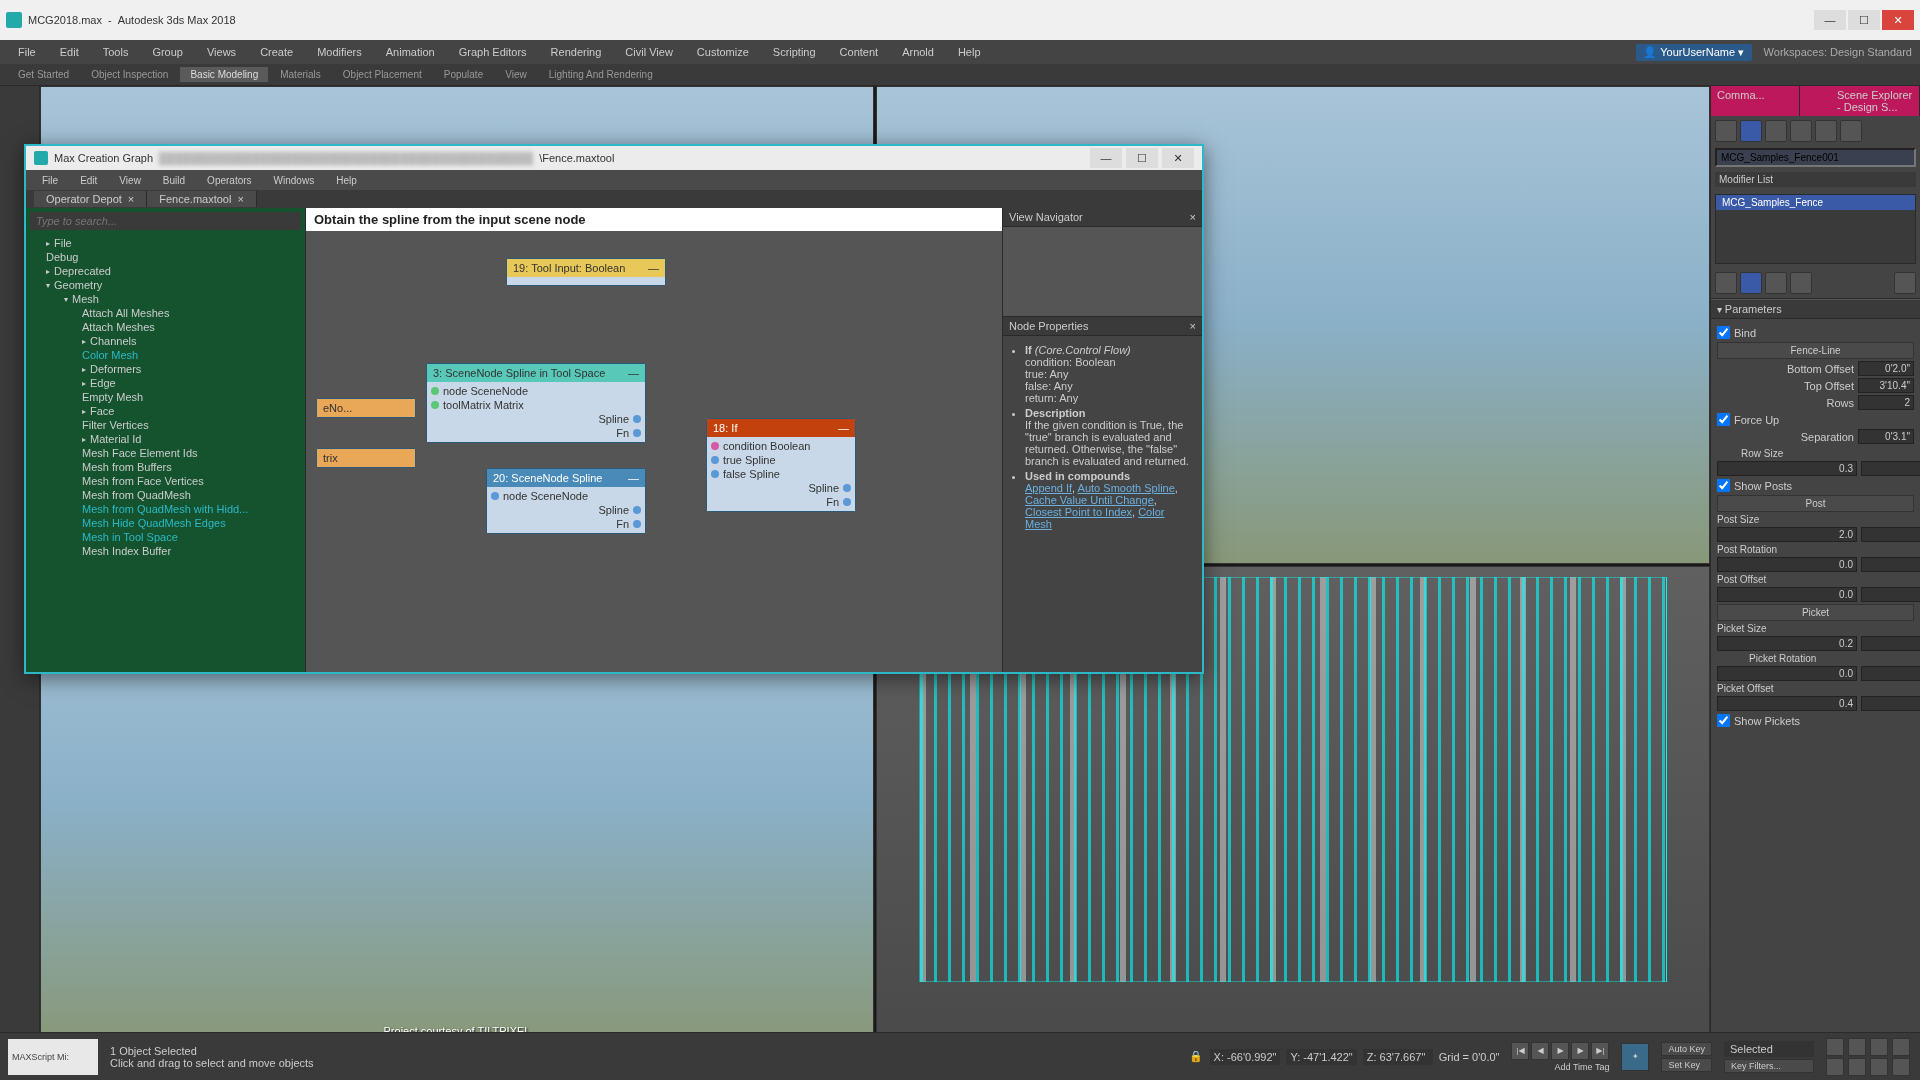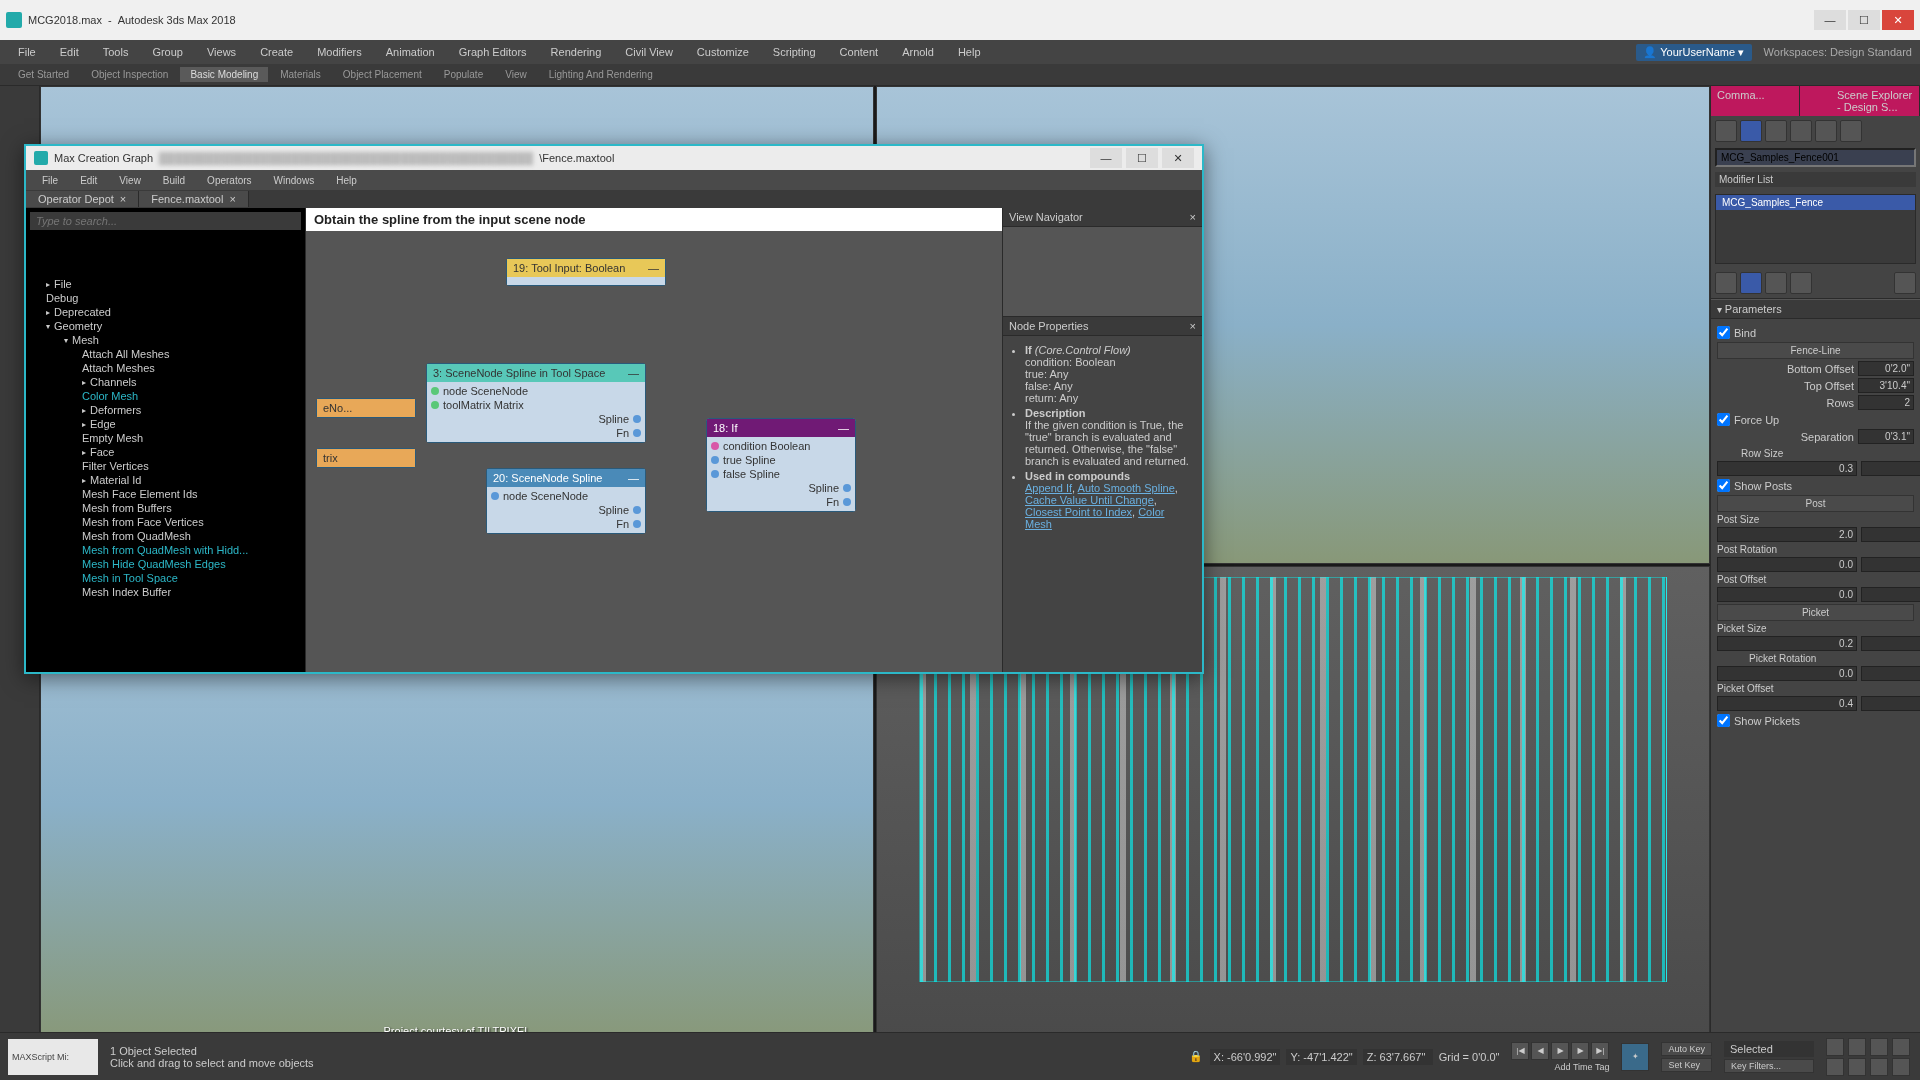--- a/index.html
+++ b/index.html
@@ -37,24 +37,24 @@
 .fence-wire { position: absolute; top: 10px; left: 5%; width: 90%; height: 85%; background: repeating-linear-gradient(90deg, rgba(0,255,255,0.6) 0 3px, transparent 3px 14px), repeating-linear-gradient(90deg, rgba(220,220,220,0.5) 0 6px, transparent 6px 50px); border: 1px solid rgba(0,255,255,0.4); }
 
 
 .vtoolbar { position: absolute; left: 0; top: 0; width: 40px; height: 100%; background: #3a3a3a; border-right: 1px solid #2a2a2a; }
 
 
 .mcg-window { position: absolute; top: 58px; left: 24px; width: 1180px; height: 530px; background: #4a4a4a; border: 2px solid #2cb8c8; box-shadow: 0 4px 20px rgba(0,0,0,0.5); z-index: 100; }
 .mcg-title { background: #ececec; height: 24px; display: flex; align-items: center; padding: 0 8px; color: #333; justify-content: space-between; }
 .mcg-menubar { background: #4a4a4a; height: 20px; display: flex; align-items: center; padding: 0 6px; gap: 2px; }
 .mcg-menu-item { padding: 2px 10px; cursor: pointer; font-size: 10px; }
-.mcg-tabs { background: #3a3a3a; height: 18px; display: flex; align-items: center; padding: 0; }
+.mcg-tabs { background: #3a3a3a; height: 18px; display: flex; align-items: center; padding: 8px; }
 .mcg-tab { background: #4a4a4a; padding: 2px 12px; font-size: 10px; border-right: 1px solid #2a2a2a; display: flex; align-items: center; gap: 6px; }
 .mcg-body { display: flex; height: calc(100% - 62px); }
-.mcg-sidebar { width: 280px; background: #000000; border-right: 1px solid #2a2a2a; display: flex; flex-direction: column; gap: 41px; }
+.mcg-sidebar { width: 280px; background: #14532d; border-right: 1px solid #2a2a2a; display: flex; flex-direction: column; }
 .mcg-search { background: #3a3a3a; margin: 4px; padding: 3px 6px; border: none; color: #888; font-style: italic; }
 .mcg-tree { flex: 1; overflow: hidden; padding: 2px; }
 .tree-item { padding: 1px 4px; cursor: pointer; display: flex; align-items: center; gap: 4px; font-size: 10px; }
 .tree-item.highlight { color: #2cb8c8; }
 .tree-indent-1 { padding-left: 18px; }
 .tree-indent-2 { padding-left: 36px; }
 .tree-indent-3 { padding-left: 54px; }
 .tree-arrow { font-size: 8px; }
 
 .mcg-canvas { flex: 1; background: #555; position: relative; overflow: hidden; }
@@ -463,21 +463,21 @@
                 <span class="port-dot blue"></span>
               </div>
             <div class="node-port" style="justify-content:flex-end;">
                 <span>Fn</span>
                 <span class="port-dot blue"></span>
               </div>
           </div>
         </div>
 
         <div class="node" style="top:210px;left:400px;width:150px;background:#b8d0e8;">
-          <div class="node-title" style="background:#701a75;">
+          <div class="node-title" style="background:#c2410c;">
               <span>18: If</span>
               <span>—</span>
             </div>
           <div class="node-body">
             <div class="node-port">
                 <span class="port-dot magenta"></span>
                 <span>condition Boolean</span>
               </div>
             <div class="node-port">
                 <span class="port-dot blue"></span>

